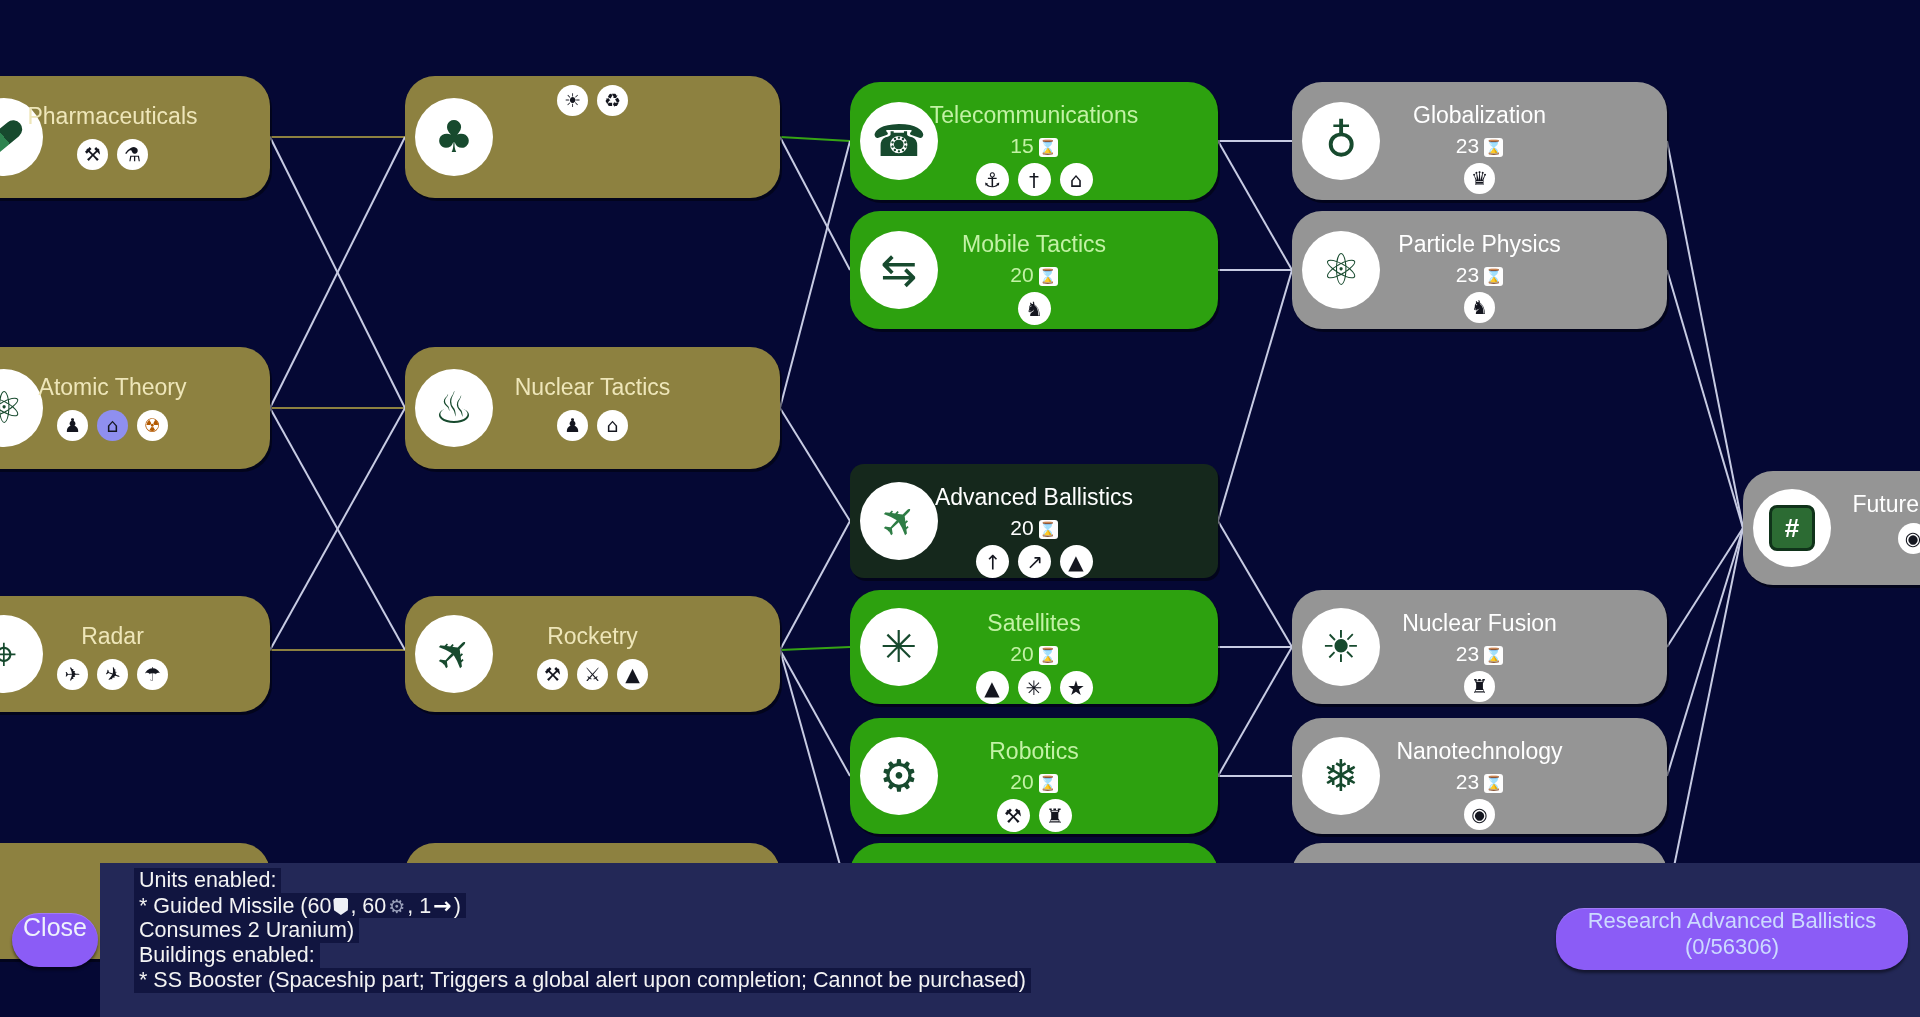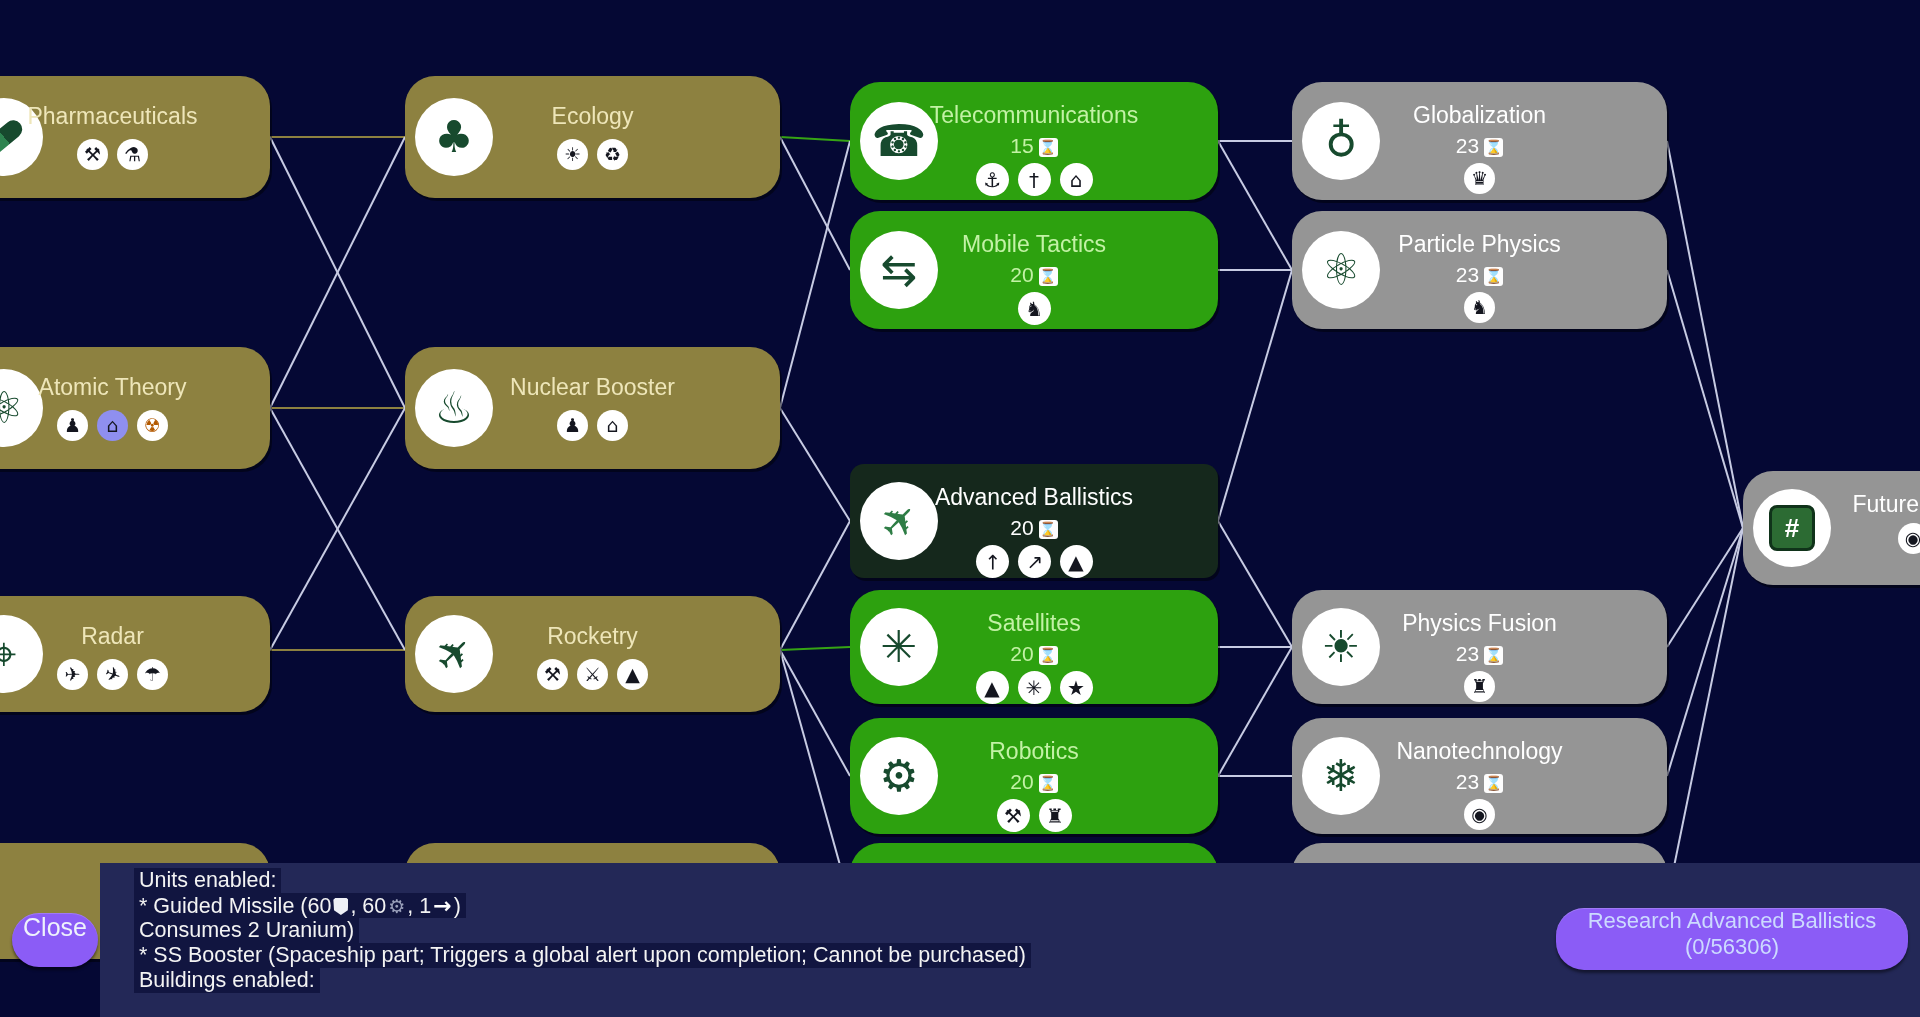--- a/index.html
+++ b/index.html
@@ -135,21 +135,20 @@
         </div>
         <div class="unlock">
           <span>⚗</span>
         </div>
       </div>
     </div>
     <div class="tech researched" style="left: 405px; top: 76px; width: 375px; height: 122px;">
       <div class="big-icon">
         <span class="glyph">♣</span>
       </div>
-      <div class="tech-name">Ecology</div>
       <div class="tech-unlocks">
         <div class="unlock">
           <span>☀</span>
         </div>
         <div class="unlock">
           <span>♻</span>
         </div>
       </div>
     </div>
     <div class="tech researched" style="left: -45px; top: 347px; width: 315px; height: 122px;">
@@ -166,21 +165,21 @@
         </div>
         <div class="unlock">
           <span style="color: rgb(179, 89, 0);">☢</span>
         </div>
       </div>
     </div>
     <div class="tech researched" style="left: 405px; top: 347px; width: 375px; height: 122px;">
       <div class="big-icon">
         <span class="glyph">♨</span>
       </div>
-      <div class="tech-name">Nuclear Booster</div>
+      <div class="tech-name">Nuclear Tactics</div>
       <div class="tech-unlocks">
         <div class="unlock">
           <span>♟</span>
         </div>
         <div class="unlock">
           <span>⌂</span>
         </div>
       </div>
     </div>
     <div class="tech researched" style="left: -45px; top: 596px; width: 315px; height: 116px;">
@@ -328,21 +327,21 @@
       <div class="tech-unlocks">
         <div class="unlock">
           <span>♞</span>
         </div>
       </div>
     </div>
     <div class="tech future" style="left: 1292px; top: 590px; width: 375px; height: 114px;">
       <div class="big-icon">
         <span class="glyph">☀</span>
       </div>
-      <div class="tech-name">Physics Fusion</div>
+      <div class="tech-name">Nuclear Fusion</div>
       <div class="tech-turns"><span>23</span><span class="turn-box">⌛</span></div>
       <div class="tech-unlocks">
         <div class="unlock">
           <span>♜</span>
         </div>
       </div>
     </div>
     <div class="tech future" style="left: 1292px; top: 718px; width: 375px; height: 116px;">
       <div class="big-icon">
         <span class="glyph">❄</span>
@@ -368,22 +367,22 @@
           <span>◉</span>
         </div>
       </div>
     </div>
   </div>
 
 <div id="desc-panel">
     <div class="desc-line"><span class="desc-strip">Units enabled:</span></div>
     <div class="desc-line"><span class="desc-strip"> * Guided Missile (60<span class="ic-strength"></span>, 60<span class="ic-production">⚙</span>, 1<span class="ic-range">→</span>)</span></div>
     <div class="desc-line"><span class="desc-strip">Consumes 2 Uranium)</span></div>
+    <div class="desc-line"><span class="desc-strip">Buildings enabled:</span></div>
     <div class="desc-line"><span class="desc-strip">* SS Booster (Spaceship part; Triggers a global alert upon completion; Cannot be purchased)</span></div>
-    <div class="desc-line"><span class="desc-strip">Buildings enabled:</span></div>
   </div>
 
 <div id="close-btn" class="pill-btn">
   <span>Close</span>
 </div>
 
 <div id="research-btn" class="pill-btn">
   <span>Research Advanced Ballistics</span>
   <span>(0/56306)</span>
 </div>

